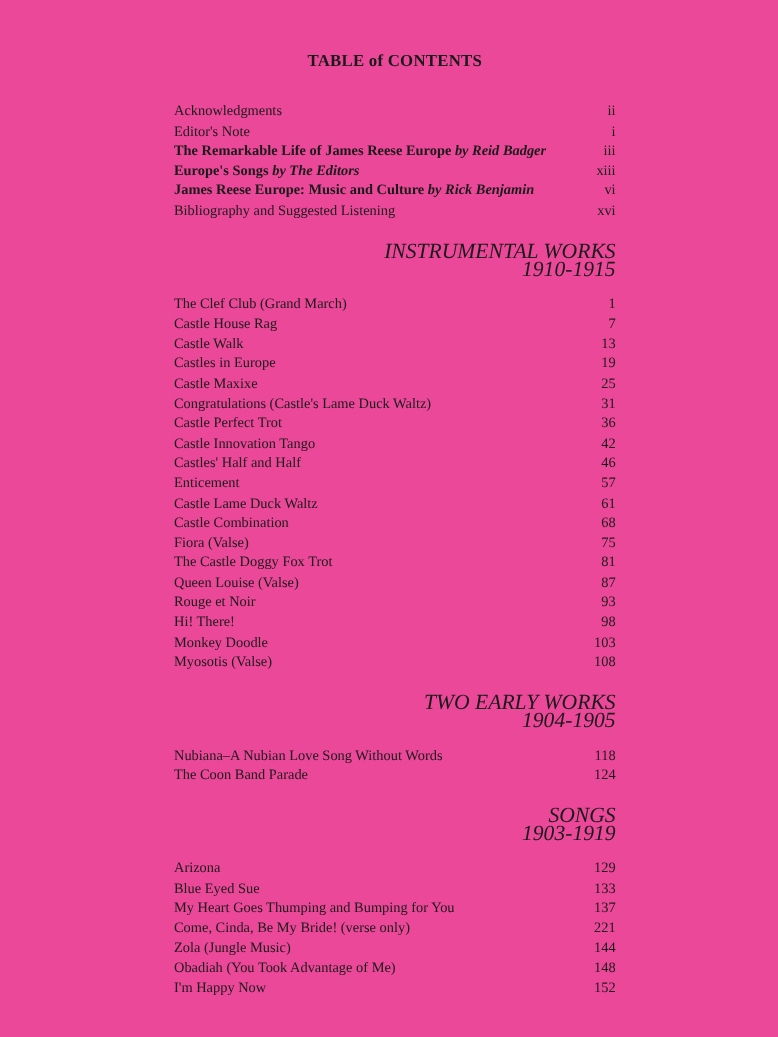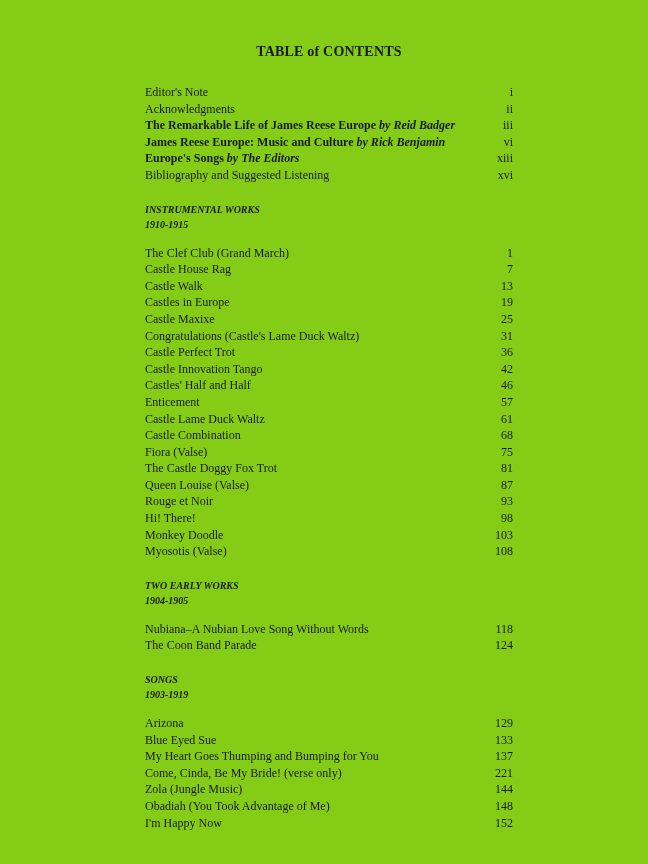--- a/index.html
+++ b/index.html
@@ -12,21 +12,21 @@
     height: 864px;
     overflow: hidden;
     font-family: "Liberation Serif", serif;
     color: #1a1a1a;
   }
   .page {
     box-sizing: border-box;
     width: 648px;
     height: 864px;
     padding: 44px 135px 20px 145px;
-    background: #84cc16;
+    background: #ec4899;
   }
   .title {
     font-size: 14px;
     font-weight: bold;
     text-align: center;
     margin: 0 0 24px 0;
     letter-spacing: 0.2px;
   }
   .toc-row {
     display: flex;
@@ -42,53 +42,53 @@
   .toc-title.bold {
     font-weight: bold;
   }
   .byline {
     font-style: italic;
   }
   .toc-page {
     white-space: nowrap;
   }
   .section-heading {
-    text-align: left;
-    font-weight: bold;
+    text-align: right;
+    font-weight: normal;
     font-style: italic;
-    font-size: 10px;
+    font-size: 18px;
     line-height: 15px;
     margin: 18px 0 13px 0;
   }
 </style>
 </head>
 <body>
 
 <div class="page">
   <h1 class="title">TABLE of CONTENTS</h1>
   <div id="front-matter">
       <div class="toc-row">
+        <span class="toc-title">Acknowledgments</span>
+        <span class="toc-page">ii</span>
+      </div>
+      <div class="toc-row">
         <span class="toc-title">Editor's Note</span>
         <span class="toc-page">i</span>
       </div>
       <div class="toc-row">
-        <span class="toc-title">Acknowledgments</span>
-        <span class="toc-page">ii</span>
-      </div>
-      <div class="toc-row">
         <span class="toc-title bold">The Remarkable Life of James Reese Europe<span class="byline"> by Reid Badger</span></span>
         <span class="toc-page">iii</span>
       </div>
       <div class="toc-row">
+        <span class="toc-title bold">Europe's Songs<span class="byline"> by The Editors</span></span>
+        <span class="toc-page">xiii</span>
+      </div>
+      <div class="toc-row">
         <span class="toc-title bold">James Reese Europe: Music and Culture<span class="byline"> by Rick Benjamin</span></span>
         <span class="toc-page">vi</span>
-      </div>
-      <div class="toc-row">
-        <span class="toc-title bold">Europe's Songs<span class="byline"> by The Editors</span></span>
-        <span class="toc-page">xiii</span>
       </div>
       <div class="toc-row">
         <span class="toc-title">Bibliography and Suggested Listening</span>
         <span class="toc-page">xvi</span>
       </div>
     </div>
   <div id="sections">
       <div class="section-heading">
         <div>INSTRUMENTAL WORKS</div>
         <div>1910-1915</div>

